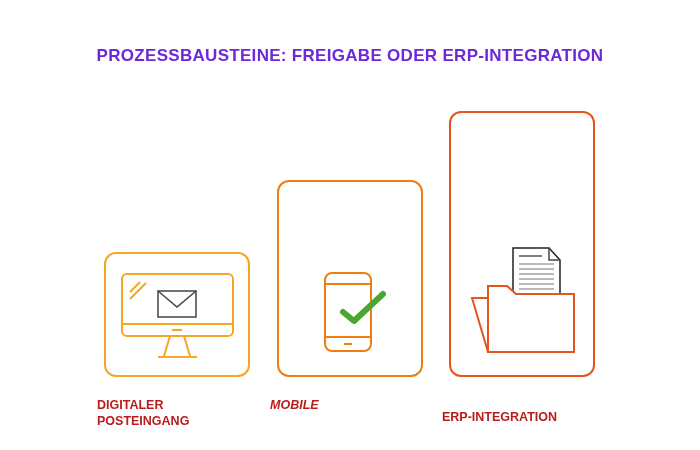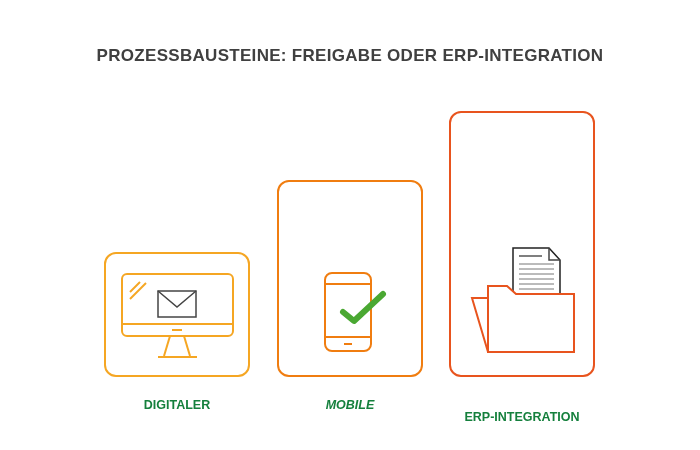--- a/index.html
+++ b/index.html
@@ -2,29 +2,29 @@
 <html><head>
   <meta charset="utf-8">
   <style>
     html, body { margin: 0; padding: 0; }
     body {
       width: 700px; height: 450px; background: #ffffff; position: relative; overflow: hidden;
       font-family: "Liberation Sans", "DejaVu Sans", sans-serif;
     }
     .title {
       position: absolute; left: 0; top: 46px; width: 700px; text-align: center;
-      font-weight: bold; font-size: 17px; letter-spacing: 0.3px; color: #404040;
+      font-weight: bold; font-size: 17px; letter-spacing: 0.3px; color: #6d28d9;
     }
     .box {
       position: absolute; box-sizing: border-box; border-width: 2px; border-style: solid;
       border-radius: 12px; background: #fff;
     }
     .label {
-      position: absolute; text-align: center; font-weight: bold; font-size: 12.5px;
-      line-height: 16px; color: #15803d; width: 160px;
+      position: absolute; text-align: left; font-weight: bold; font-size: 12.5px;
+      line-height: 16px; color: #b91c1c; width: 160px;
     }
     .label span { display: block; }
     svg { position: absolute; overflow: visible; }
   </style>
 </head>
 <body>
 
 <div class="title">PROZESSBAUSTEINE: FREIGABE ODER ERP-INTEGRATION</div>
 
 <div class="box" style="left:104px; top:252px; width:146px; height:125px; border-color:#f5a623;"></div>
@@ -41,20 +41,21 @@
   <polyline points="64,64 70,84" fill="none" stroke="#f5a623" stroke-width="2"></polyline>
   <line x1="38" y1="85" x2="77" y2="85" stroke="#f5a623" stroke-width="2"></line>
 
   <g>
     <rect x="38" y="19" width="38" height="26" fill="none" stroke="#444" stroke-width="1.5"></rect>
     <polyline points="38,19 57,35 76,19" fill="none" stroke="#444" stroke-width="1.5"></polyline>
   </g>
 </svg>
 <div class="label" style="left:97px; top:397px;">
   <span>DIGITALER</span>
+  <span>POSTEINGANG</span>
 </div>
 
 <div class="box" style="left:277px; top:180px; width:146px; height:197px; border-color:#f07d10;"></div>
 <svg style="left:323px; top:271px;" width="66" height="84" viewBox="0 0 66 84">
   <rect x="2" y="2" width="46" height="78" rx="7" ry="7" fill="none" stroke="#f07d10" stroke-width="2"></rect>
   <line x1="2" y1="13" x2="48" y2="13" stroke="#f07d10" stroke-width="2"></line>
   <line x1="2" y1="66" x2="48" y2="66" stroke="#f07d10" stroke-width="2"></line>
   <line x1="21" y1="73" x2="29" y2="73" stroke="#f07d10" stroke-width="2"></line>
   <polyline points="20,41 31,50 60,23" fill="none" stroke="#4aa832" stroke-width="6" stroke-linecap="round" stroke-linejoin="round"></polyline>
 </svg>

